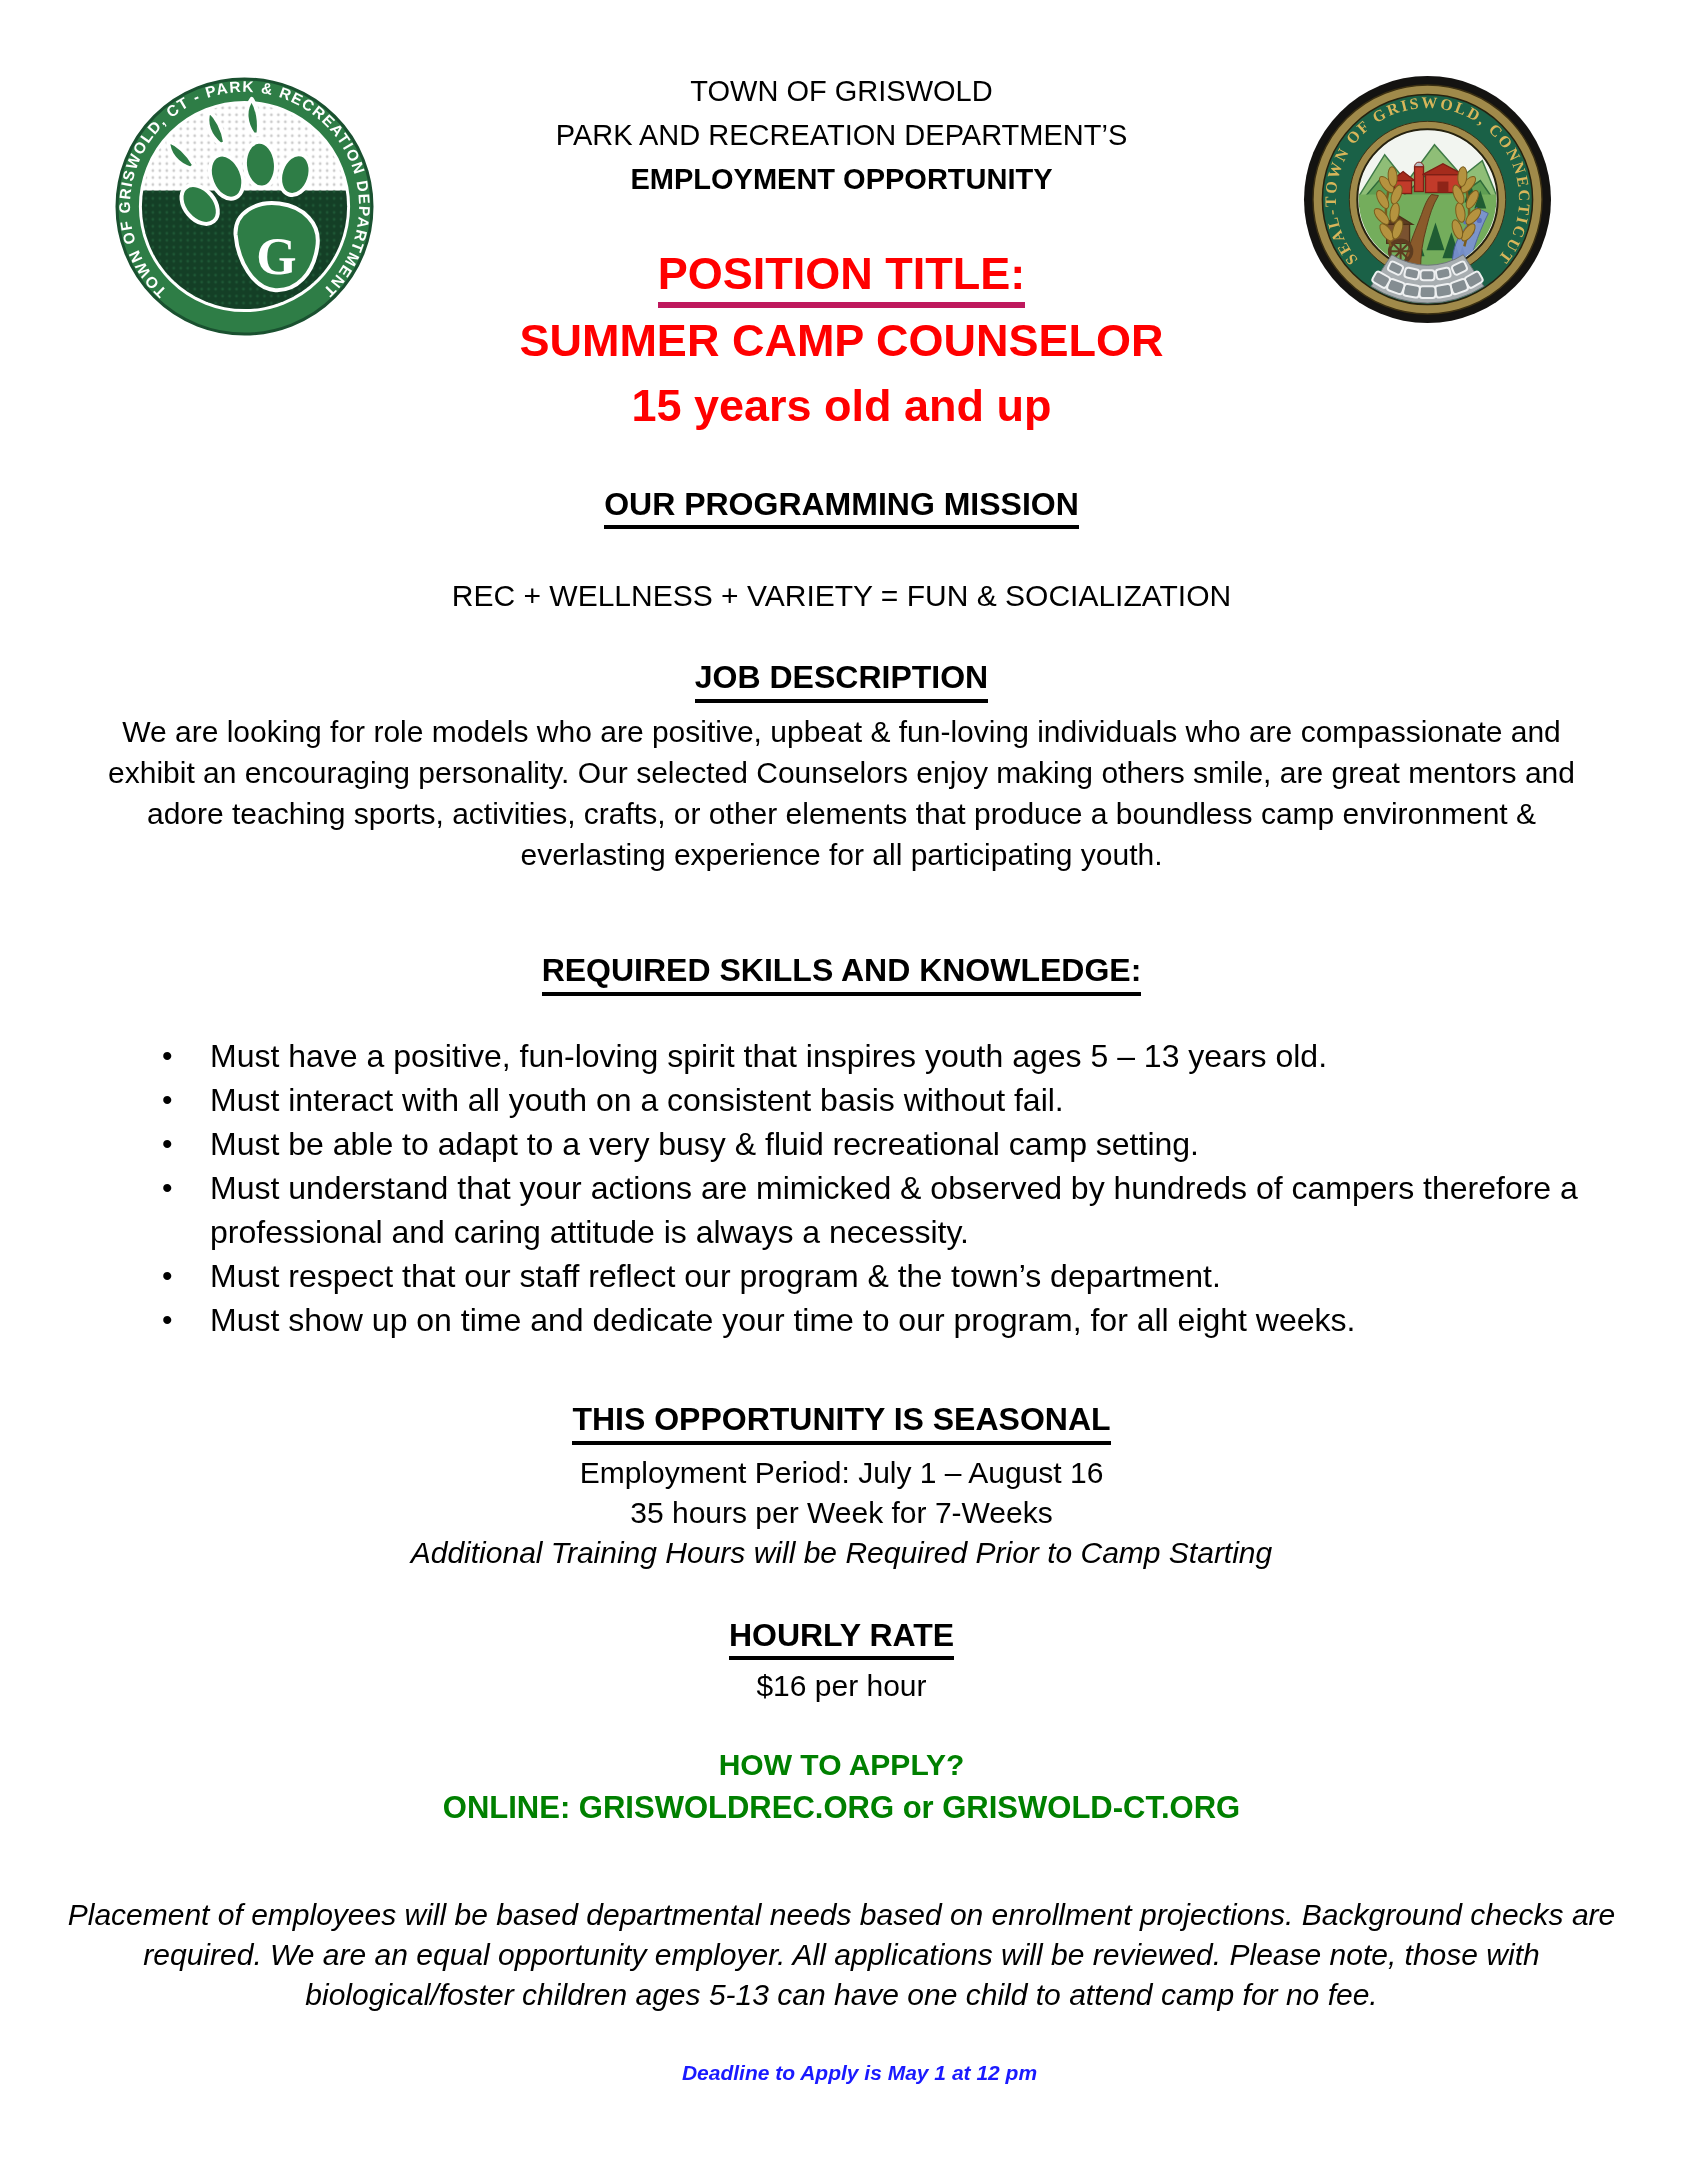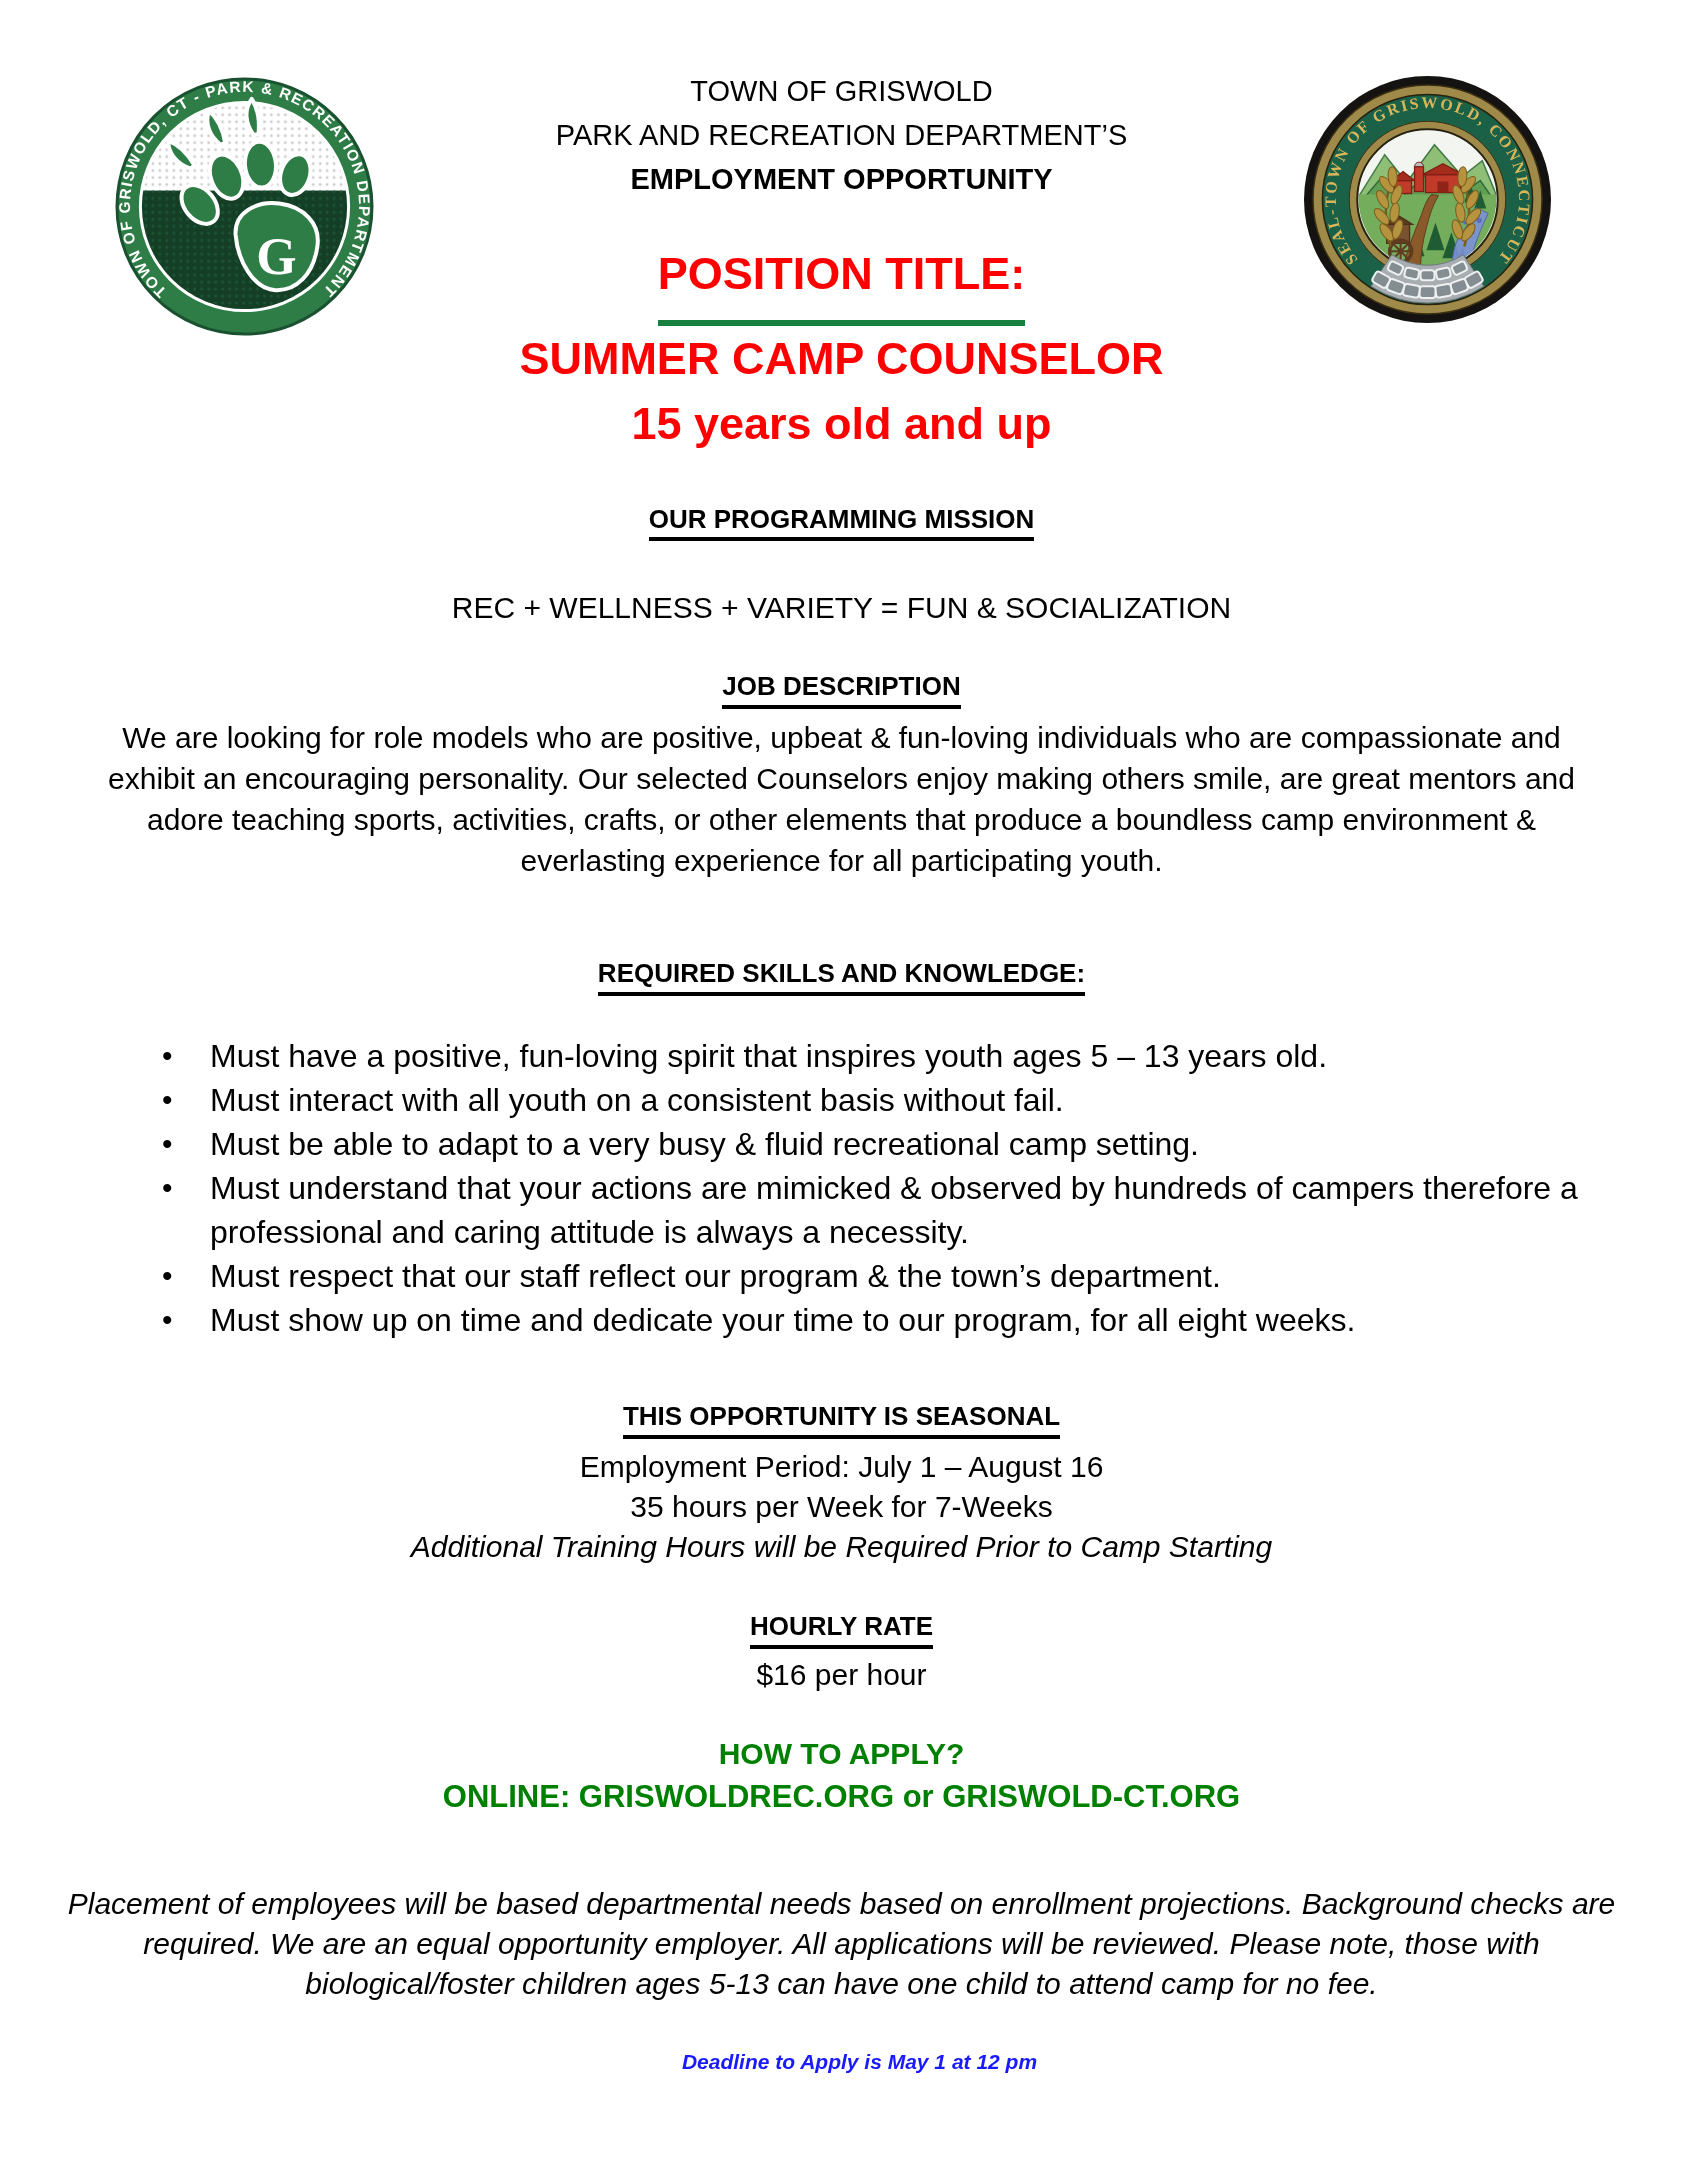--- a/index.html
+++ b/index.html
@@ -13,23 +13,23 @@
     overflow:hidden;
   }
   .logo-left{position:absolute;left:115px;top:77px;width:259px;height:259px;}
   .logo-right{position:absolute;left:1303px;top:75px;width:249px;height:249px;}
 
   .hdr{padding-top:69px;font-size:29px;line-height:44px;}
   .hdr .b{font-weight:700;}
 
   .title-block{margin-top:40px;}
   .title-line{color:#ff0000;font-weight:700;font-size:45px;line-height:65px;}
-  .title-line .u5{display:inline-block;border-bottom:6px solid #15803d;padding-bottom:21px;line-height:1.1;}
-
-  .sec-h{margin-top:48px;font-size:26px;font-weight:700;}
+  .title-line .u5{display:inline-block;border-bottom:6px solid #be185d;padding-bottom:3px;line-height:1.1;}
+
+  .sec-h{margin-top:48px;font-size:32px;font-weight:700;}
   .sec-h .u3{display:inline-block;border-bottom:4px solid #000;padding-bottom:3px;line-height:1.15;}
 
   .formula{margin-top:50px;font-size:30px;}
 
   .jd-h{margin-top:46px;}
   .jd-body{width:1515px;margin:8px auto 0;font-size:30px;line-height:41px;text-align:center;}
 
   .skills-h{margin-top:77px;}
   ul.skills{list-style:none;width:1525px;margin:38px auto 0;padding:0;text-align:left;}
   ul.skills li{position:relative;padding-left:131px;font-size:32px;line-height:44px;}

